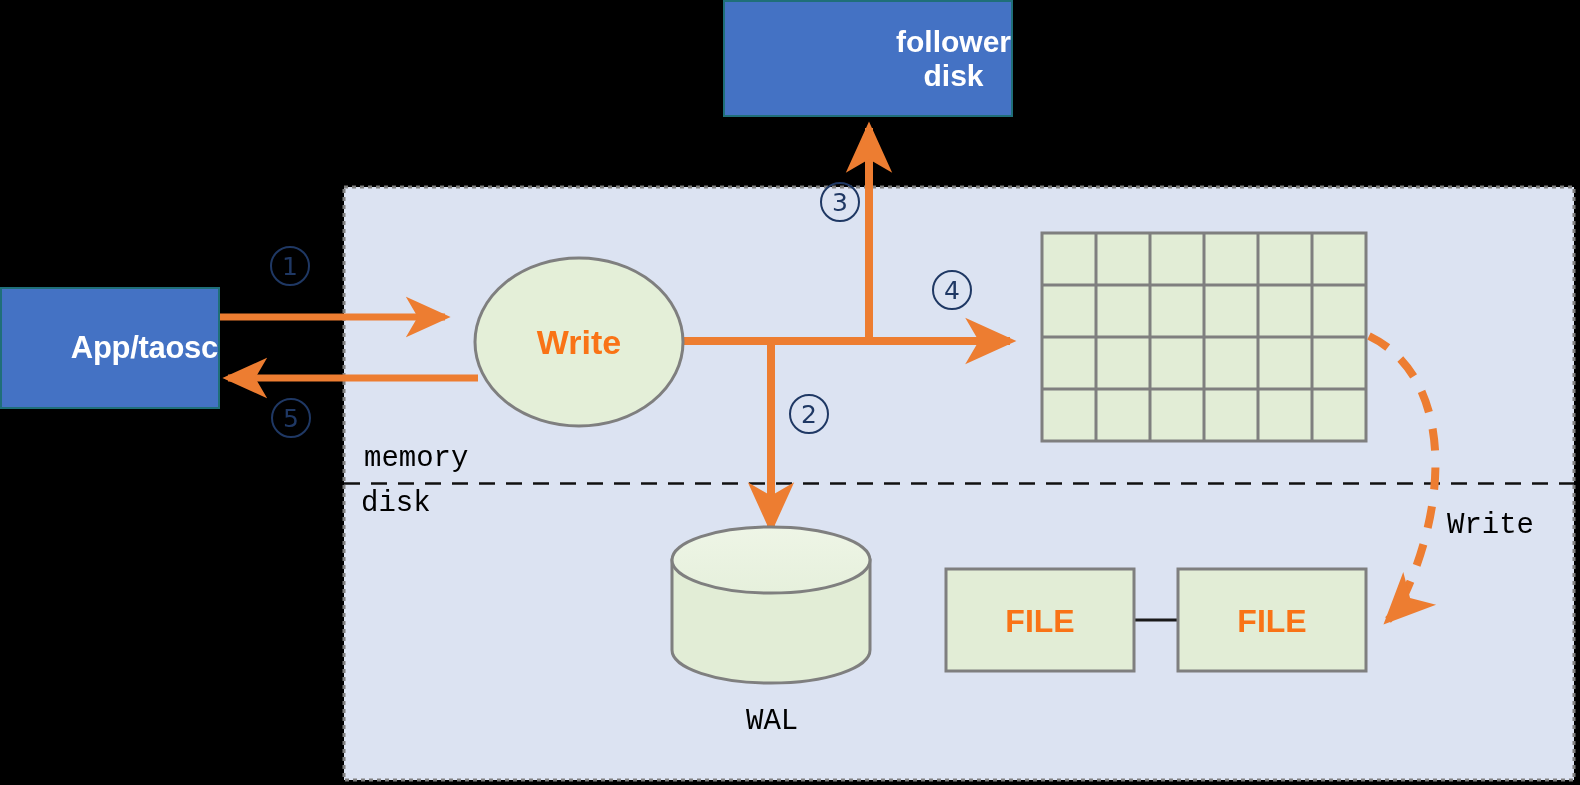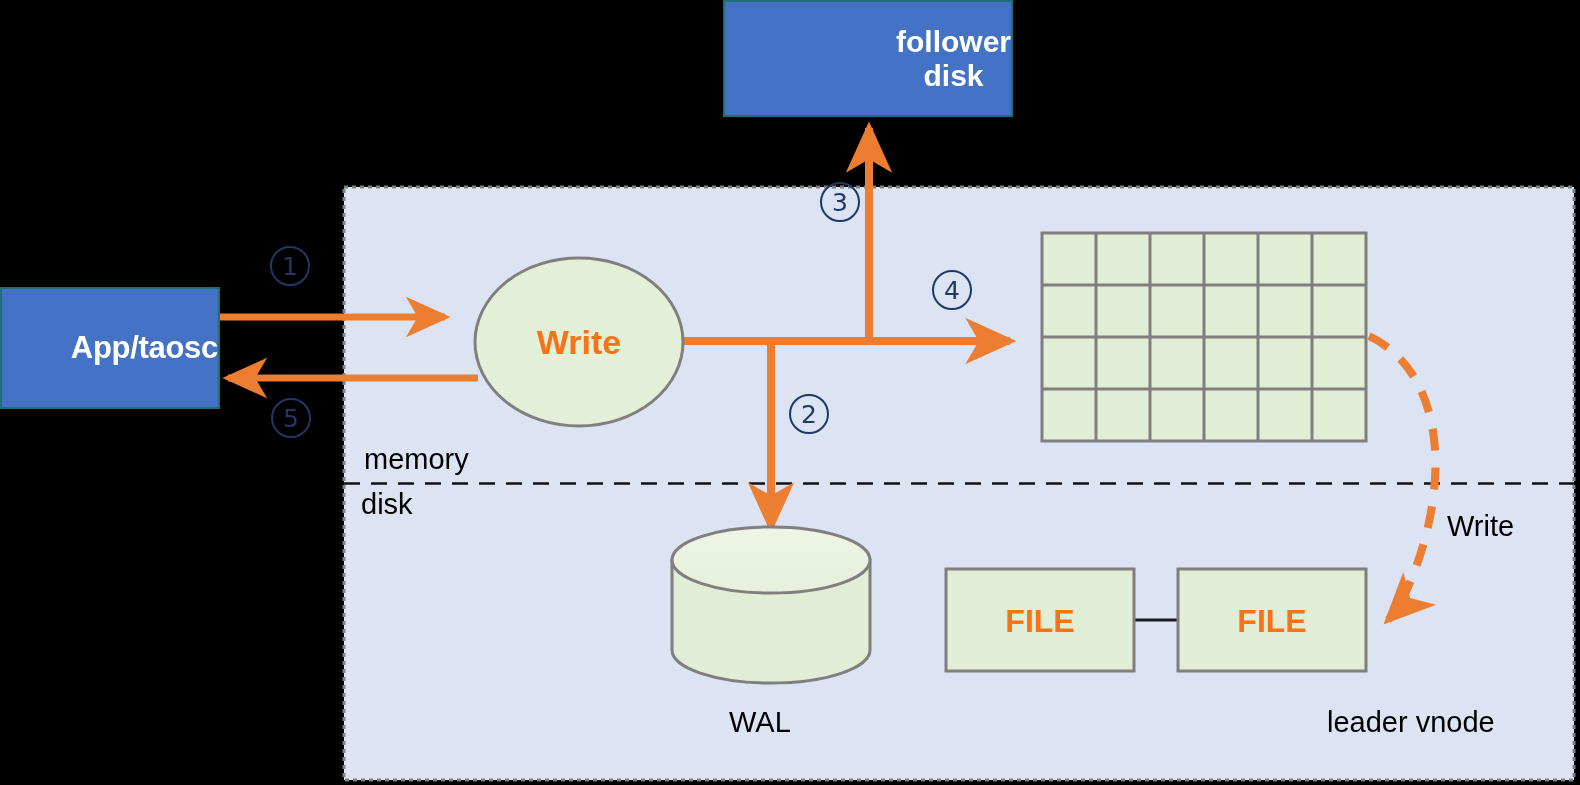--- a/index.html
+++ b/index.html
@@ -18,20 +18,21 @@
   #svg-layer {
     position: absolute;
     left: 0; top: 0;
     width: 1580px;
     height: 785px;
   }
   .lbl {
     position: absolute;
     white-space: nowrap;
     line-height: 1.12;
+    font-family: Liberation Mono, monospace;
   }
   
   .blue-box {
     position: absolute;
     background: #4472C4;
     border: 2px solid #1F6F79;
     box-sizing: border-box;
     color: #FFFFFF;
     font-weight: bold;
     display: flex;
@@ -67,21 +68,21 @@
   #step-3 { left: 820px; top: 182px; }
   #step-2 { left: 789px; top: 394px; }
   #step-4 { left: 932px; top: 270px; }
   
   .plain {
     color: #000000;
     font-size: 29px;
   }
   #memory-label { left: 364px; top: 443px; }
   #disk-label   { left: 361px; top: 488px; }
-  #wal-label    { left: 729px; top: 706px; text-align: center; }
+  #wal-label    { left: 746px; top: 706px; text-align: center; }
   #leader-label { left: 1327px; top: 706px; }
   #flush-label  { left: 1447px; top: 510px; }
   
   .green-text {
     position: absolute;
     color: #f97316;
     font-weight: bold;
     display: flex;
     align-items: center;
     justify-content: center;
@@ -164,15 +165,14 @@
   <div class="step" id="step-1">1</div>
   <div class="step" id="step-2">2</div>
   <div class="step" id="step-3">3</div>
   <div class="step" id="step-4">4</div>
   <div class="step" id="step-5">5</div>
 
   <div class="lbl plain" id="memory-label">memory</div>
   <div class="lbl plain" id="disk-label">disk</div>
   <div class="lbl plain" id="wal-label">WAL</div>
   <div class="lbl plain" id="flush-label">Write</div>
-  <div class="lbl plain" id="leader-label">leader vnode</div>
 
 </div>
 
 </body></html>

